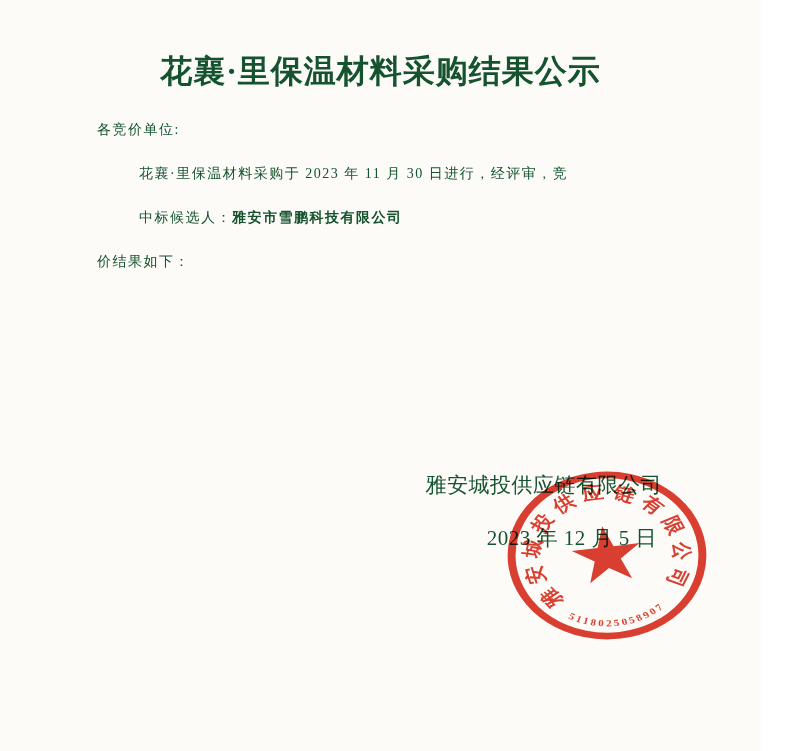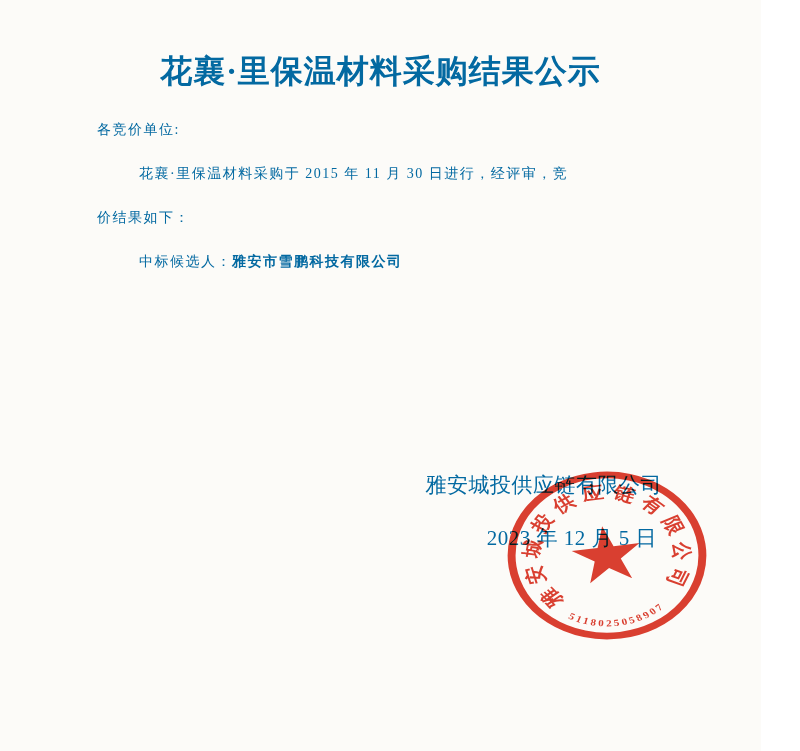--- a/index.html
+++ b/index.html
@@ -2,21 +2,21 @@
 <html><head>
 <meta charset="utf-8">
 <style>
   html,body{margin:0;padding:0;}
   .page{
     position:relative;
     width:761px;height:751px;
     background:#fcfbf8;
     overflow:hidden;
     font-family:"Liberation Serif","DejaVu Serif",serif;
-    color:#0369a1;
+    color:#14532d;
   }
   .title{
     position:absolute;top:50px;left:0;width:100%;
     margin:0;text-align:center;
     font-size:32px;font-weight:700;letter-spacing:1px;
   }
   .body-text{
     position:absolute;left:97px;top:108px;width:640px;
     font-size:14px;letter-spacing:1.5px;
   }
@@ -41,23 +41,23 @@
 </style>
 </head>
 <body>
 
 <div class="page">
 
   <h1 class="title">花襄·里保温材料采购结果公示</h1>
 
   <div class="body-text">
     <div class="line">各竞价单位:</div>
-    <div class="line indent">花襄·里保温材料采购于 2015 年 11 月 30 日进行，经评审，竞</div>
+    <div class="line indent">花襄·里保温材料采购于 2023 年 11 月 30 日进行，经评审，竞</div>
+    <div class="line indent"><span>中标候选人：</span><span class="bold">雅安市雪鹏科技有限公司</span></div>
     <div class="line">价结果如下：</div>
-    <div class="line indent"><span>中标候选人：</span><span class="bold">雅安市雪鹏科技有限公司</span></div>
   </div>
 
   <div class="sig">雅安城投供应链有限公司</div>
   <div class="date">2023 年 12 月 5 日</div>
 
   <svg class="stamp" viewBox="0 0 200 200" preserveAspectRatio="none" xmlns="http://www.w3.org/2000/svg" xmlns:xlink="http://www.w3.org/1999/xlink">
     <g transform="rotate(-8 100 100)">
       <circle cx="100" cy="100" r="90" fill="none" stroke-width="7.5" stroke="#d92f1f"></circle>
       <path d="M100,67 L107.6,90.5 L132.3,90.5 L112.4,105 L120,128.5 L100,114 L80,128.5 L87.6,105 L67.7,90.5 L92.4,90.5 Z" fill="#d92f1f"></path>
       <path id="arcTop" d="M 54.7 145.3 A 64 64 0 1 1 145.3 145.3" fill="none"></path>

